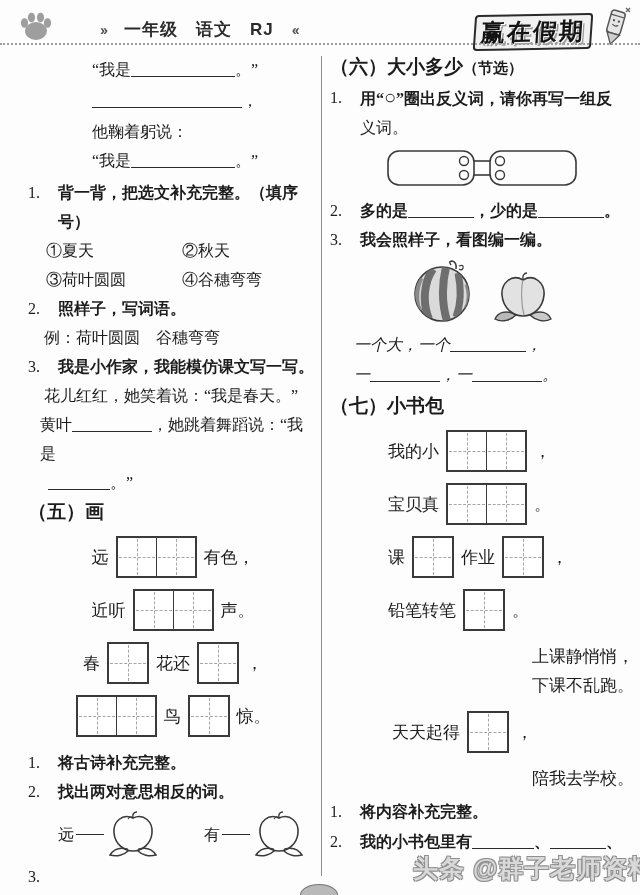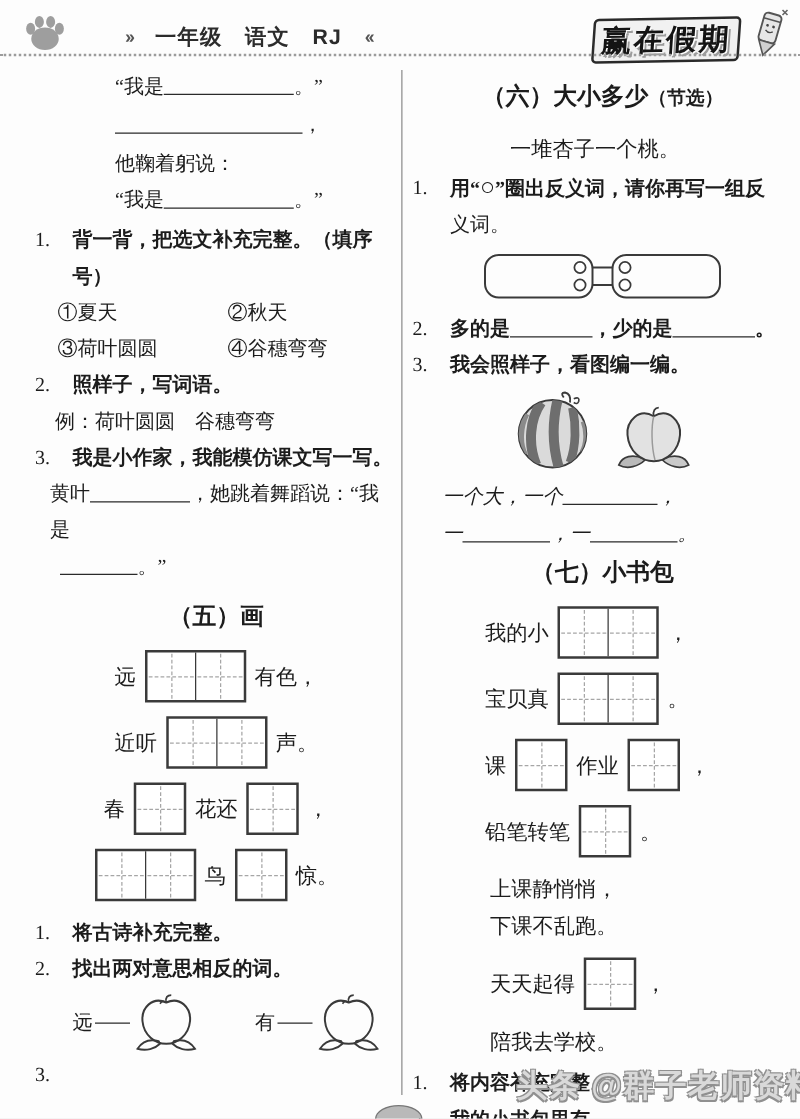--- a/index.html
+++ b/index.html
@@ -40,38 +40,38 @@
   .sub  { padding-left:16px; }   
   .sub2 { padding-left:20px; }
   .q  { display:flex; }
   .qn { flex:none; width:30px; }
   .qt { flex:1;font-weight:bold; }
   .opts { display:flex; padding-left:18px; }
   .opts .c1 { width:136px;font-family:Liberation Serif, serif; }
 
   .bl { display:inline-block; border-bottom:1.6px solid #2a2a2a; height:15px; vertical-align:-2px; }
 
-  .sec-title { text-align:center; font-weight:bold; font-size:19px; line-height:26px !important; margin:13px 0; }
+  .sec-title { text-align:left; font-weight:bold; font-size:19px; line-height:26px !important; margin:2px 0; }
   .sec-title .small { font-size:15px; }
 
   
   .grid { display:inline-flex; border:2px solid #3a3a3a; background:#fff; flex:none; }
   .cell { position:relative; width:38px; height:38px; }
   .cell + .cell { border-left:1.6px solid #3a3a3a; }
   .cell::before { content:""; position:absolute; top:1px; bottom:1px; left:50%; width:0; border-left:1px dashed #a6a6a6; }
   .cell::after  { content:""; position:absolute; left:1px; right:1px; top:50%; height:0; border-top:1px dashed #a6a6a6; }
   .gridrow { display:flex; align-items:center; justify-content:center; gap:7px; margin:11px 0; font-size:17px; }
   .gridrow.ls7 { justify-content:flex-start; padding-left:58px;text-align:center; }
 
   .pairs { display:flex; align-items:center; padding-left:30px; gap:44px; margin:4px 0; }
   .pair  { display:flex; align-items:center; gap:2px; }
   .dashline { display:inline-block; width:28px; border-top:1.6px solid #2a2a2a; }
 
   .poemline { padding-left:78px; font-size:17px; }
-  .s7line   { padding-left:62px; font-size:17px; }
+  .s7line   { padding-left:62px; font-size:17px;text-align:right; }
   .fillline { padding-left:24px;font-style:italic; }
   .linkrow  { display:flex; justify-content:center; margin:4px 0 6px; }
   .fruitrow { display:flex; justify-content:center; align-items:flex-end; gap:16px; margin:2px 0 6px; }
   .circ { font-size:20px; }
 
   .watermark {
     position:absolute; left:413px; top:852px; z-index:5;
     font-family:"Liberation Sans","DejaVu Sans",sans-serif;
     font-weight:bold; font-size:25px; letter-spacing:1px;
     color:#d9d9d9;
@@ -152,20 +152,23 @@
       <span class="qn">2.</span>
       <span class="qt">照样子，写词语。</span>
     </div>
     <div class="sub">
       <span>例：荷叶圆圆　谷穗弯弯</span>
     </div>
 
     <div class="q">
       <span class="qn">3.</span>
       <span class="qt">我是小作家，我能模仿课文写一写。</span>
+    </div>
+    <div class="sub">
+      <span>花儿红红，她笑着说：“我是春天。”</span>
     </div>
     <div class="sub" style="padding-left:12px">
       <span>黄叶</span><span class="bl" style="width:80px"></span><span>，她跳着舞蹈说：“我是</span>
     </div>
     <div class="sub2">
       <span class="bl" style="width:62px"></span><span>。”</span>
     </div>
 
     <div class="sec-title">（五）画</div>
 
@@ -246,21 +249,20 @@
       <span class="qn">3.</span>
       <span class="qt"></span>
     </div>
 
   </div>
 
   <div class="col-r">
     <div class="sec-title">
       <span>（六）大小多少</span><span class="small">（节选）</span>
     </div>
-    <div class="poemline"><span>一堆杏子一个桃。</span></div>
 
     <div class="q" style="margin-top:2px">
       <span class="qn">1.</span>
       <span class="qt"><span>用“</span><span class="circ">○</span><span>”圈出反义词，请你再写一组反</span></span>
     </div>
     <div style="padding-left:30px">
       <span>义词。</span>
     </div>
 
     <div class="linkrow">

